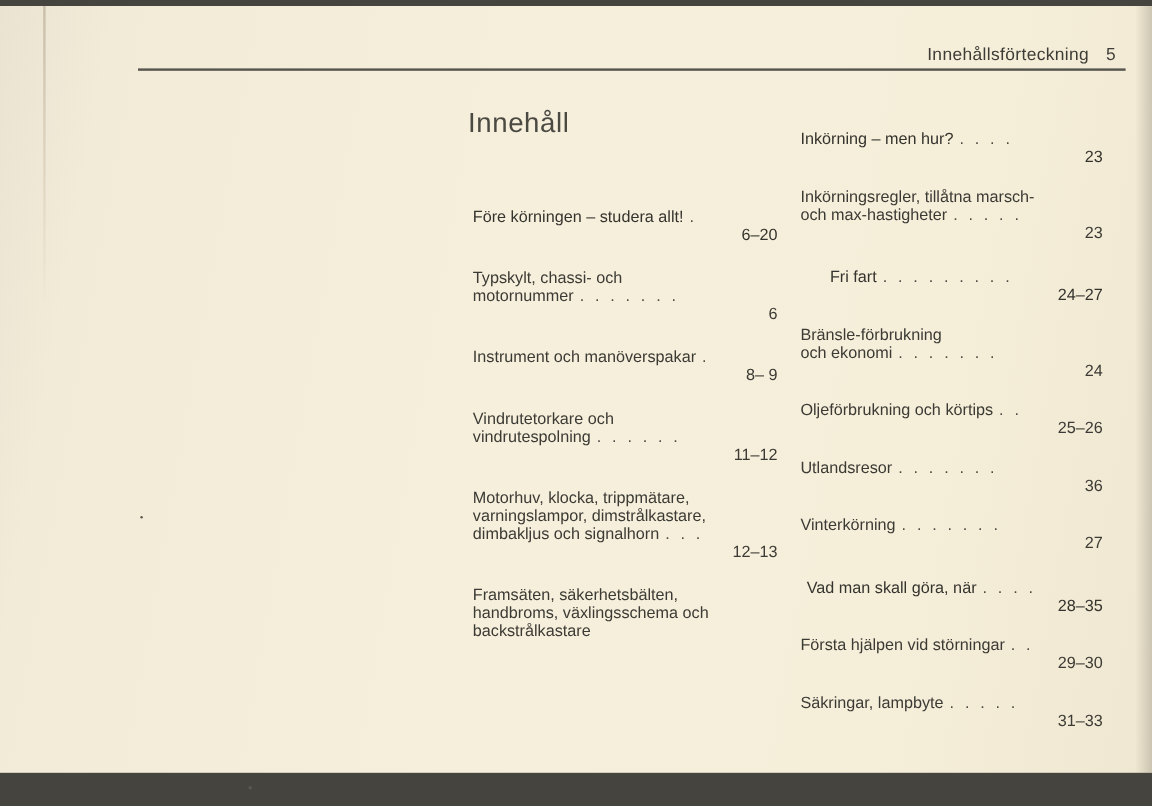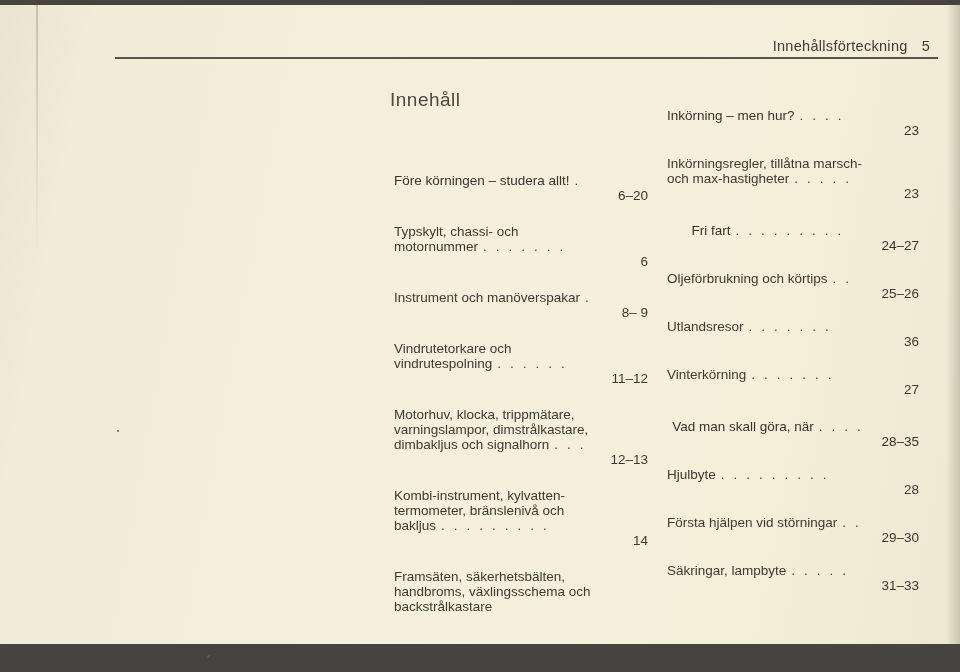--- a/index.html
+++ b/index.html
@@ -27,21 +27,21 @@
     position:absolute;top:33px;right:30px;
     font-size:14.5px;color:#3d3c36;letter-spacing:0.3px;
   }
   .running-head .folio{margin-left:14px;}
   .rule{
     position:absolute;left:115px;right:22px;top:52px;height:2px;
     background:#55544e;
   }
   .doc-title{
     position:absolute;left:390px;top:84px;
-    font-size:19px;color:#4a4942;letter-spacing:0.5px;
+    font-size:23px;color:#4a4942;letter-spacing:0.5px;
   }
   .col{position:absolute;font-size:13.5px;line-height:15px;color:#3b3a34;}
   .col-left{left:394px;top:153px;width:254px;}
   .col-right{left:667px;top:88px;width:252px;}
   .entry{
     position:relative;margin:0 0 6px 0;
     white-space:pre-line;padding-right:44px;
   }
   .col-right .entry{margin-bottom:3px;}
   .entry.bold{font-weight:normal;color:#34332d;}
@@ -91,26 +91,20 @@
         <span class="pg">11–12</span>
       </div>
 
       <div class="entry">
         <span class="t">Motorhuv, klocka, trippmätare,
 varningslampor, dimstrålkastare,
 dimbakljus och signalhorn</span><span class="dots">...</span>
         <span class="pg">12–13</span>
       </div>
 
-      <div class="entry">
-        <span class="t">Kombi-instrument, kylvatten-
-termometer, bränslenivå och
-bakljus</span><span class="dots">.........</span>
-        <span class="pg">14</span>
-      </div>
 
       <div class="entry">
         <span class="t">Framsäten, säkerhetsbälten,
 handbroms, växlingsschema och
 backstrålkastare</span>
         
       </div>
 
     </div>
 
@@ -125,20 +119,25 @@
         <span class="t">Inkörningsregler, tillåtna marsch-
 och max-hastigheter</span><span class="dots">.....</span>
         <span class="pg">23</span>
       </div>
 
       <div class="entry bold gap">
         <span class="t">Fri fart</span><span class="dots">.........</span>
         <span class="pg">24–27</span>
       </div>
 
+      <div class="entry">
+        <span class="t">Bränsle-förbrukning
+och ekonomi</span><span class="dots">.......</span>
+        <span class="pg">24</span>
+      </div>
 
       <div class="entry">
         <span class="t">Oljeförbrukning och körtips</span><span class="dots">..</span>
         <span class="pg">25–26</span>
       </div>
 
       <div class="entry">
         <span class="t">Utlandsresor</span><span class="dots">.......</span>
         <span class="pg">36</span>
       </div>
@@ -146,24 +145,20 @@
       <div class="entry">
         <span class="t">Vinterkörning</span><span class="dots">.......</span>
         <span class="pg">27</span>
       </div>
 
       <div class="entry bold gap">
         <span class="t">Vad man skall göra, när</span><span class="dots">....</span>
         <span class="pg">28–35</span>
       </div>
 
-      <div class="entry">
-        <span class="t">Hjulbyte</span><span class="dots">.........</span>
-        <span class="pg">28</span>
-      </div>
 
       <div class="entry">
         <span class="t">Första hjälpen vid störningar</span><span class="dots">..</span>
         <span class="pg">29–30</span>
       </div>
 
       <div class="entry">
         <span class="t">Säkringar, lampbyte</span><span class="dots">.....</span>
         <span class="pg">31–33</span>
       </div>

